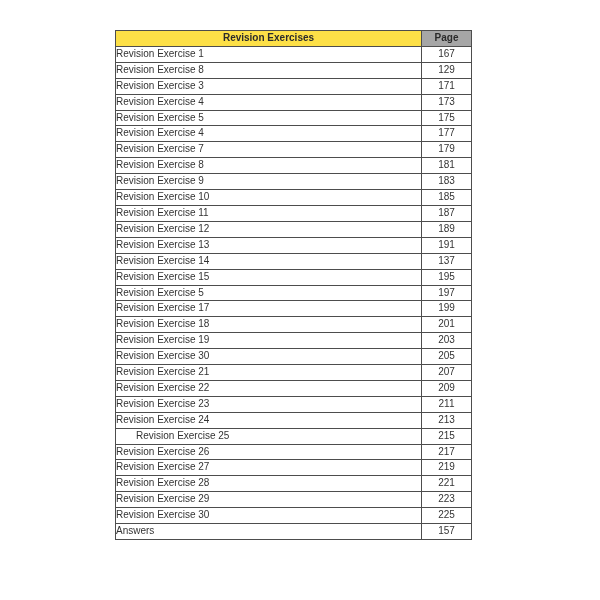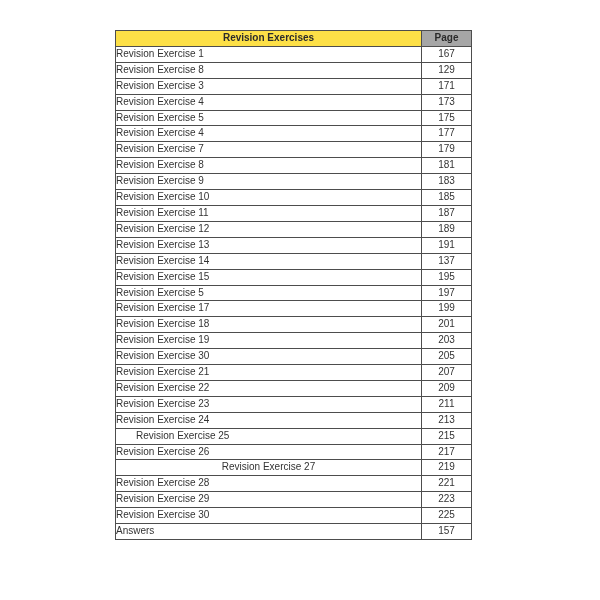--- a/index.html
+++ b/index.html
@@ -193,21 +193,21 @@
     <td class="cell-label" style="border-color: rgb(77, 77, 77); padding-left: 20px;">Revision Exercise 25</td>
     <td class="cell-page" style="border-color: rgb(77, 77, 77);">215</td>
   </tr>
 
   <tr>
     <td class="cell-label" style="border-color: rgb(77, 77, 77);">Revision Exercise 26</td>
     <td class="cell-page" style="border-color: rgb(77, 77, 77);">217</td>
   </tr>
 
   <tr>
-    <td class="cell-label" style="border-color: rgb(77, 77, 77); text-align: center;">Revision Exercise 27</td>
+    <td class="cell-label" style="border-color: rgb(77, 77, 77);">Revision Exercise 27</td>
     <td class="cell-page" style="border-color: rgb(77, 77, 77);">219</td>
   </tr>
 
   <tr>
     <td class="cell-label" style="border-color: rgb(77, 77, 77);">Revision Exercise 28</td>
     <td class="cell-page" style="border-color: rgb(77, 77, 77);">221</td>
   </tr>
 
   <tr>
     <td class="cell-label" style="border-color: rgb(77, 77, 77);">Revision Exercise 29</td>

